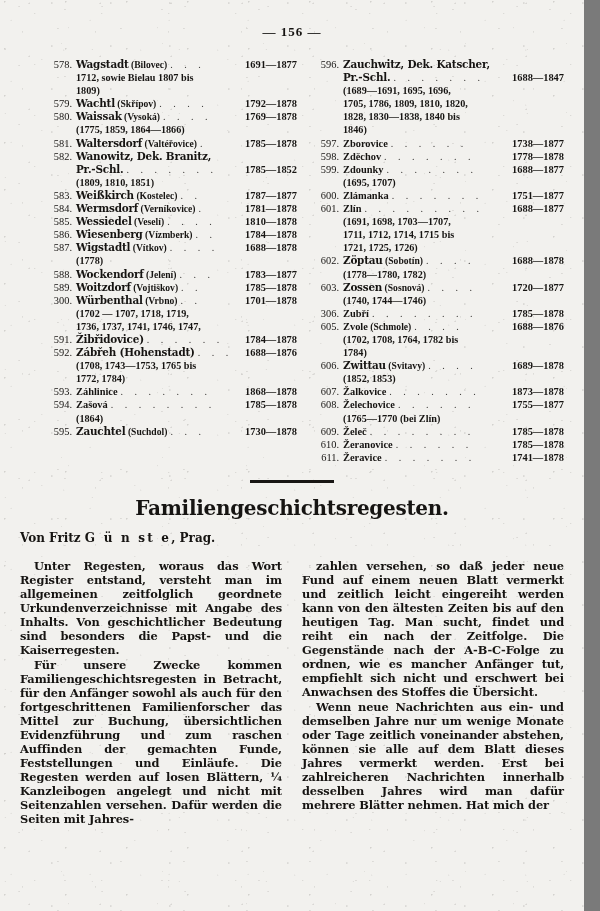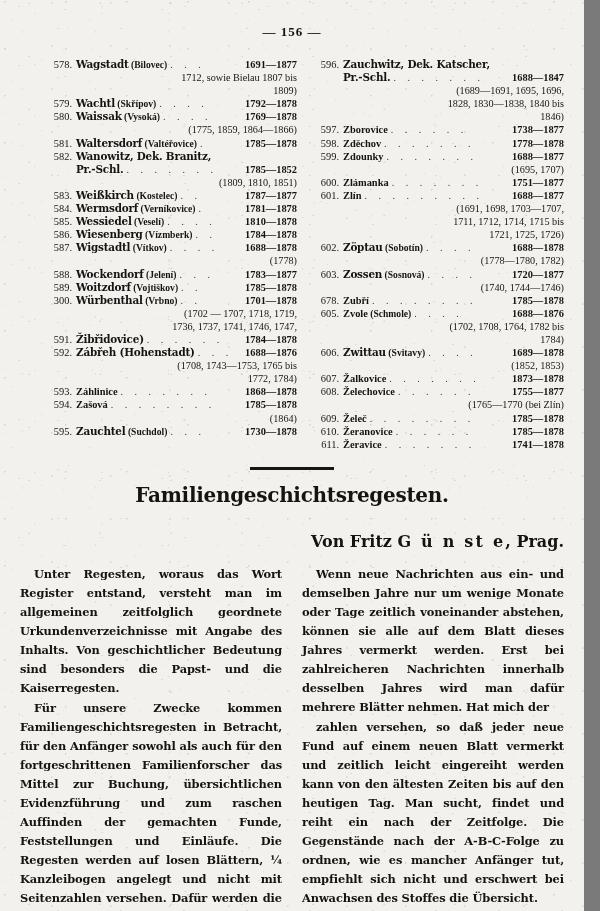--- a/index.html
+++ b/index.html
@@ -128,68 +128,67 @@
     flex: 0 0 auto;
     white-space: nowrap;
     font-family: "Liberation Serif", serif;
     font-weight: bold;
     font-size: 10.4px;
     text-align: right;
     min-width: 62px;
   }
   .cont {
     font-family: "Liberation Serif", serif;
-    font-weight: normal;
+    font-weight: bold;
     font-size: 10.2px;
     line-height: 13.1px;
     display: block;
-    text-align: right;
   }
 
   
   .rule {
     width: 84px;
     height: 3px;
     background: #181614;
     margin: 16px auto 0 auto;
   }
 
   
   .article-title {
     text-align: center;
     font-family: "DejaVu Serif", "Liberation Serif", serif;
     font-weight: bold;
     font-size: 20px;
     letter-spacing: -0.3px;
     margin-top: 13px;
   }
   .byline {
-    text-align: right;
+    text-align: left;
     font-family: "DejaVu Serif", "Liberation Serif", serif;
     font-weight: bold;
-    font-size: 16px;
-    margin-top: 25px;
+    font-size: 12px;
+    margin-top: 11px;
   }
   .byline .sp { letter-spacing: 2.2px; }
 
   
   .body-columns {
     display: flex;
     gap: 20px;
     margin-top: 14px;
   }
   .body-col {
     flex: 1 1 0;
     min-width: 0;
   }
   .para {
     font-family: "DejaVu Serif", "Liberation Serif", serif;
     font-weight: bold;
     font-size: 11.4px;
-    line-height: 19px;
+    line-height: 14px;
     text-align: justify;
     text-align-last: left;
     margin: 0 0 0 0;
     text-indent: 14px;
     letter-spacing: -0.1px;
     hyphens: none;
   }
   .para + .para { margin-top: 1px; }
 </style>
 </head>
@@ -404,20 +403,21 @@
             <div class="body">
               <div class="line-main">
                 <span class="name"><span class="fr">Zauchwitz,    Dek.    Katscher,</span></span>
               </div>
               <div class="line-main">
                 <span class="name fr">Pr.-Schl.</span>
                 <span class="leader">. . . . . . .</span>
                 <span class="years">1688—1847</span>
               </div>
               <span class="cont">(1689—1691,    1695,    1696,</span>
+              <span class="cont">1705, 1786, 1809, 1810, 1820,</span>
               <span class="cont">1828, 1830—1838, 1840 bis</span>
               <span class="cont">1846)</span>
             </div>
           </div>
           <div class="entry">
             <span class="num">597.</span>
             <div class="body">
               <div class="line-main">
                 <span class="name"><span class="rom">Zborovice</span></span>
                 <span class="leader">. . . . . .</span>
@@ -485,21 +485,21 @@
             <div class="body">
               <div class="line-main">
                 <span class="name"><span class="fr">Zossen</span><span class="paren"> (Sosnová)</span></span>
                 <span class="leader">. . . .</span>
                 <span class="years">1720—1877</span>
               </div>
               <span class="cont">(1740, 1744—1746)</span>
             </div>
           </div>
           <div class="entry">
-            <span class="num">678.</span>
+            <span class="num">306.</span>
             <div class="body">
               <div class="line-main">
                 <span class="name"><span class="rom">Zubří</span></span>
                 <span class="leader">. . . . . . . .</span>
                 <span class="years">1785—1878</span>
               </div>
             </div>
           </div>
           <div class="entry">
             <span class="num">605.</span>
@@ -585,19 +585,19 @@
     <div class="byline">
       <span>Von Fritz </span><span class="sp">G ü n st e</span><span>, Prag.</span>
     </div>
 
     <div class="body-columns">
       <div class="body-col" id="body-left">
           <p class="para">Unter Regesten, woraus das Wort Register entstand, versteht man im allgemeinen zeitfolglich geordnete Urkundenverzeichnisse mit Angabe des Inhalts. Von geschichtlicher Bedeutung sind besonders die Papst- und die Kaiserregesten.</p>
           <p class="para">Für unsere Zwecke kommen Familiengeschichtsregesten in Betracht, für den Anfänger sowohl als auch für den fortgeschrittenen Familienforscher das Mittel zur Buchung, übersichtlichen Evidenzführung und zum raschen Auffinden der gemachten Funde, Feststellungen und Einläufe. Die Regesten werden auf losen Blättern, ¼ Kanzleibogen angelegt und nicht mit Seitenzahlen versehen. Dafür werden die Seiten mit Jahres-</p>
         </div>
       <div class="body-col" id="body-right">
+          <p class="para">zahlen versehen, so daß jeder neue Fund auf einem neuen Blatt vermerkt und zeitlich leicht eingereiht werden kann von den ältesten Zeiten bis auf den heutigen Tag. Man sucht, findet und reiht ein nach der Zeitfolge. Die Gegenstände nach der A-B-C-Folge zu ordnen, wie es mancher Anfänger tut, empfiehlt sich nicht und erschwert bei Anwachsen des Stoffes die Übersicht.</p>
           <p class="para">Wenn neue Nachrichten aus ein- und demselben Jahre nur um wenige Monate oder Tage zeitlich voneinander abstehen, können sie alle auf dem Blatt dieses Jahres vermerkt werden. Erst bei zahlreicheren Nachrichten innerhalb desselben Jahres wird man dafür mehrere Blätter nehmen. Hat mich der</p>
-          <p class="para">zahlen versehen, so daß jeder neue Fund auf einem neuen Blatt vermerkt und zeitlich leicht eingereiht werden kann von den ältesten Zeiten bis auf den heutigen Tag. Man sucht, findet und reiht ein nach der Zeitfolge. Die Gegenstände nach der A-B-C-Folge zu ordnen, wie es mancher Anfänger tut, empfiehlt sich nicht und erschwert bei Anwachsen des Stoffes die Übersicht.</p>
         </div>
     </div>
 
   </div>
 </div>
 
 </body></html>

